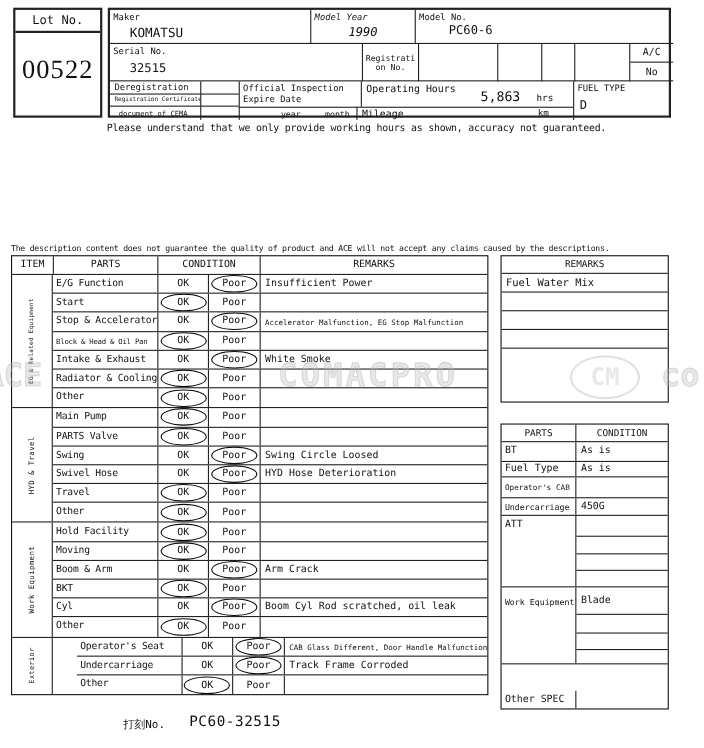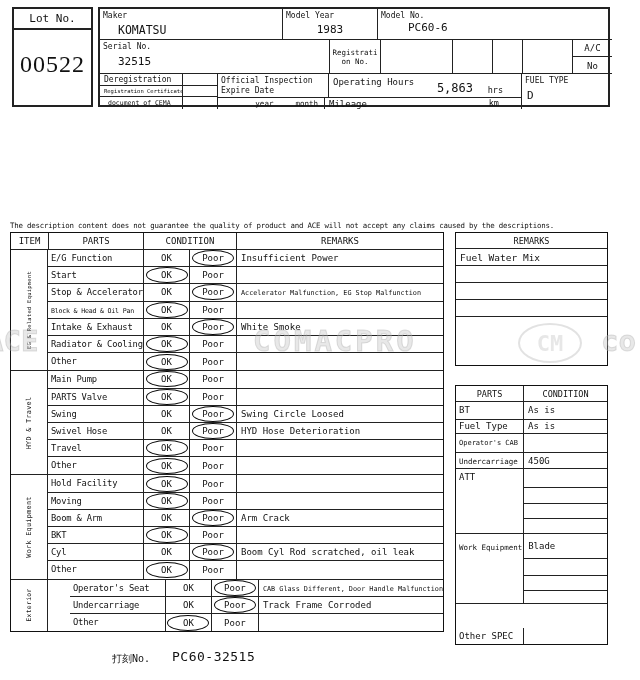--- a/index.html
+++ b/index.html
@@ -11,21 +11,21 @@
   .lot-box { position: absolute; left: 12px; top: 7px; width: 81px; height: 100px; border: 2px solid #222; background:#fff; }
   .lot-head { height: 21px; border-bottom: 2px solid #222; display: flex; align-items: center; justify-content: center; font-size: 11px; }
   .lot-value { height: 68px; display: flex; align-items: center; justify-content: center; font-size: 24px; letter-spacing: 1px; font-family: Liberation Serif, serif; }
 
   
   .hdr { position: absolute; left: 98px; top: 7px; width: 512px; height: 100px; border: 2px solid #222; background:#fff; }
   .cell { position: absolute; }
   .bl { border-left: 1px solid #222; } .bb { border-bottom: 1px solid #222; } .bt { border-top: 1px solid #222; }
   .lbl { font-size: 8px; padding: 2px 0 0 3px; white-space: nowrap; }
   .c-maker { left:0; top:0; width:182px; height:31px; }
-  .c-myear { left:182px; top:0; width:95px; height:31px; }
+  .c-myear { left:182px; top:0; width:95px; height:31px;font-style:italic; }
   .c-mno   { left:277px; top:0; width:235px; height:31px; }
   .maker-val { position:absolute; left:18px; top:14px; font-size:11.5px; }
   .myear-val { position:absolute; left:0; right:0; bottom:3px; text-align:center; font-size:11px; }
   .mno-val   { position:absolute; left:30px; bottom:5px; font-size:11px; }
   .c-serial { left:0; top:31px; width:229px; height:34px; }
   .serial-val { position:absolute; left:18px; bottom:5px; font-size:11px; }
   .c-reglabel { left:229px; top:31px; width:51px; height:34px; display:flex; flex-direction:column; align-items:center; justify-content:center; font-size:7.5px; line-height:9px; }
   .c-e1 { left:280px; top:31px; width:72px; height:34px; }
   .c-e2 { left:352px; top:31px; width:40px; height:34px; }
   .c-e3 { left:392px; top:31px; width:30px; height:34px; }
@@ -121,21 +121,21 @@
     <div class="lot-value">00522</div>
   </div>
 
   <div class="hdr">
     <div class="cell c-maker bb">
       <div class="lbl">Maker</div>
       <div class="maker-val">KOMATSU</div>
     </div>
     <div class="cell c-myear bl bb">
       <div class="lbl">Model Year</div>
-      <div class="myear-val">1983</div>
+      <div class="myear-val">1990</div>
     </div>
     <div class="cell c-mno bl bb">
       <div class="lbl">Model No.</div>
       <div class="mno-val">PC60-6</div>
     </div>
     <div class="cell c-serial bb">
       <div class="lbl">Serial No.</div>
       <div class="serial-val">32515</div>
     </div>
     <div class="cell c-reglabel bl bb">
@@ -172,20 +172,21 @@
     <div class="cell c-mil bl bt">
       <div class="mil-lbl">Mileage</div>
       <div class="mil-unit">km</div>
     </div>
     <div class="cell c-fuel bl">
       <div class="lbl">FUEL TYPE</div>
       <div class="fuel-val">D</div>
     </div>
   </div>
 
+  <div class="disc1">Please understand that we only provide working hours as shown, accuracy not guaranteed.</div>
   <div class="disc2">The description content does not guarantee the quality of product and ACE will not accept any claims caused by the descriptions.</div>
 
   <div class="mtable">
     <div class="mhead">
       <div class="mh-item">ITEM</div>
       <div class="mh-parts">PARTS</div>
       <div class="mh-cond">CONDITION</div>
       <div class="mh-rem">REMARKS</div>
     </div>
     <div id="main-table-body">

